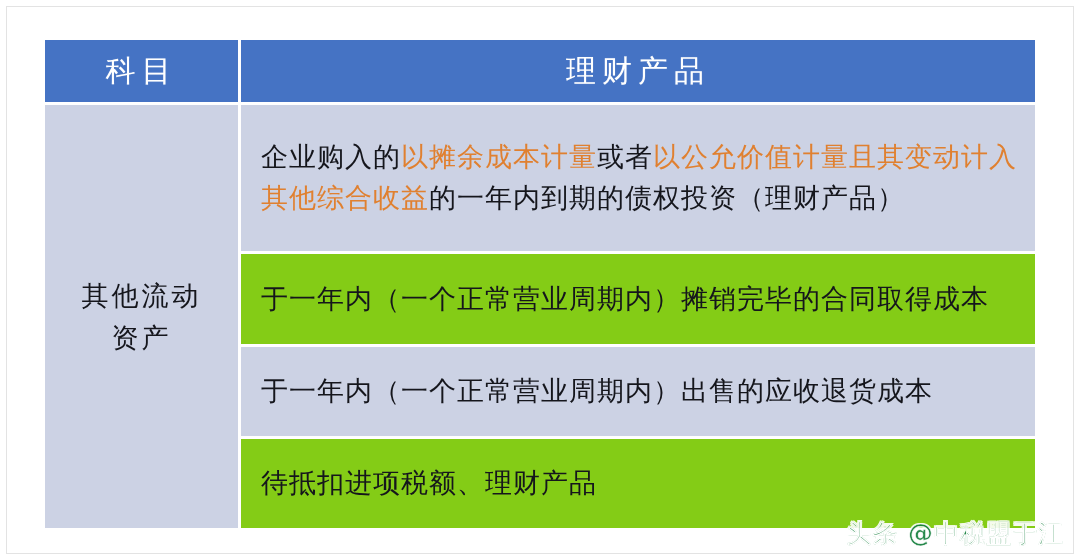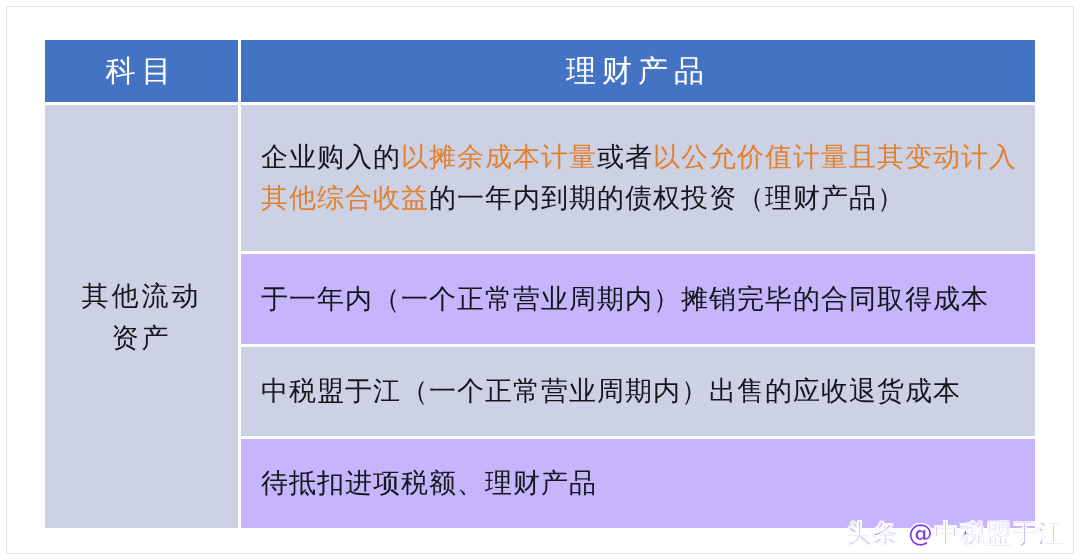--- a/index.html
+++ b/index.html
@@ -78,35 +78,35 @@
   td.content {
     font-size: 27px;
     line-height: 1.52;
     letter-spacing: 1px;
     color: #15161c;
     vertical-align: middle;
     padding: 10px 2px 12px 20px;
     border-top: 3px solid #ffffff;
   }
   td.content.shade-a { background: #ccd2e4; }
-  td.content.shade-b { background: #c4b5fd; }
+  td.content.shade-b { background: #84cc16; }
 
   .hl { color: #e08030; }
   .plain { color: #15161c; }
 
   
   #watermark {
     position: absolute;
     right: 16px;
     bottom: 10px;
     font-family: "DejaVu Sans", "Liberation Sans", sans-serif;
     font-size: 25px;
     font-weight: bold;
     letter-spacing: 1px;
-    color: #6d28d9;
+    color: #15803d;
     -webkit-text-stroke: 0.6px #ffffff;
     text-shadow: 1px 1px 0 #ffffff, -1px -1px 0 #ffffff,
                  1px -1px 0 #ffffff, -1px 1px 0 #ffffff;
     opacity: 0.92;
     white-space: nowrap;
   }
   #watermark .wm-at { font-family: "DejaVu Sans", sans-serif; }
 </style>
 </head>
 <body>
@@ -127,21 +127,21 @@
     </thead>
     <tbody>
       <tr>
         <td class="subject" rowspan="4"><span>其他流动</span><br><span>资产</span></td>
         <td class="content shade-a"><span class="plain">企业购入的</span><span class="hl">以摊余成本计量</span><span class="plain">或者</span><span class="hl">以公允价值计量且其变动计入其他综合收益</span><span class="plain">的一年内到期的债权投资（理财产品）</span></td>
       </tr>
       <tr>
         <td class="content shade-b"><span class="plain">于一年内（一个正常营业周期内）摊销完毕的合同取得成本</span></td>
       </tr>
       <tr>
-        <td class="content shade-a"><span class="plain">中税盟于江（一个正常营业周期内）出售的应收退货成本</span></td>
+        <td class="content shade-a"><span class="plain">于一年内（一个正常营业周期内）出售的应收退货成本</span></td>
       </tr>
       <tr>
         <td class="content shade-b"><span class="plain">待抵扣进项税额、理财产品</span></td>
       </tr>
     </tbody>
   </table>
 </div>
 
 <div id="watermark"><span>头条</span> <span class="wm-at">@</span><span>中税盟于江</span></div>
 

